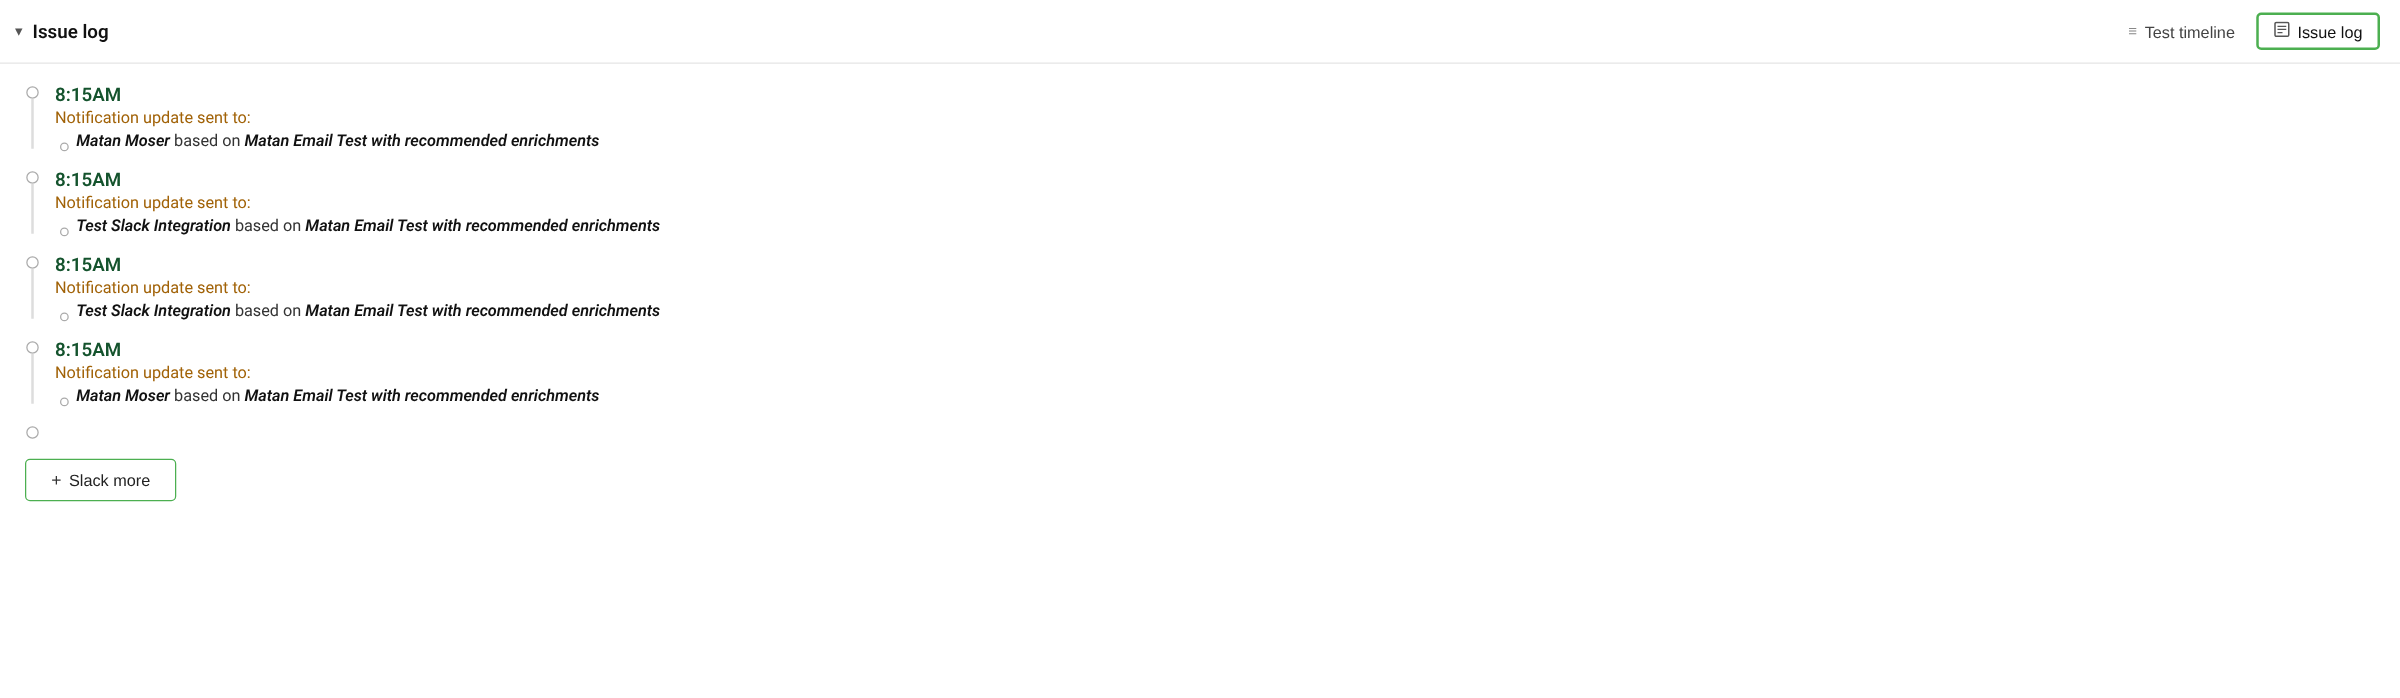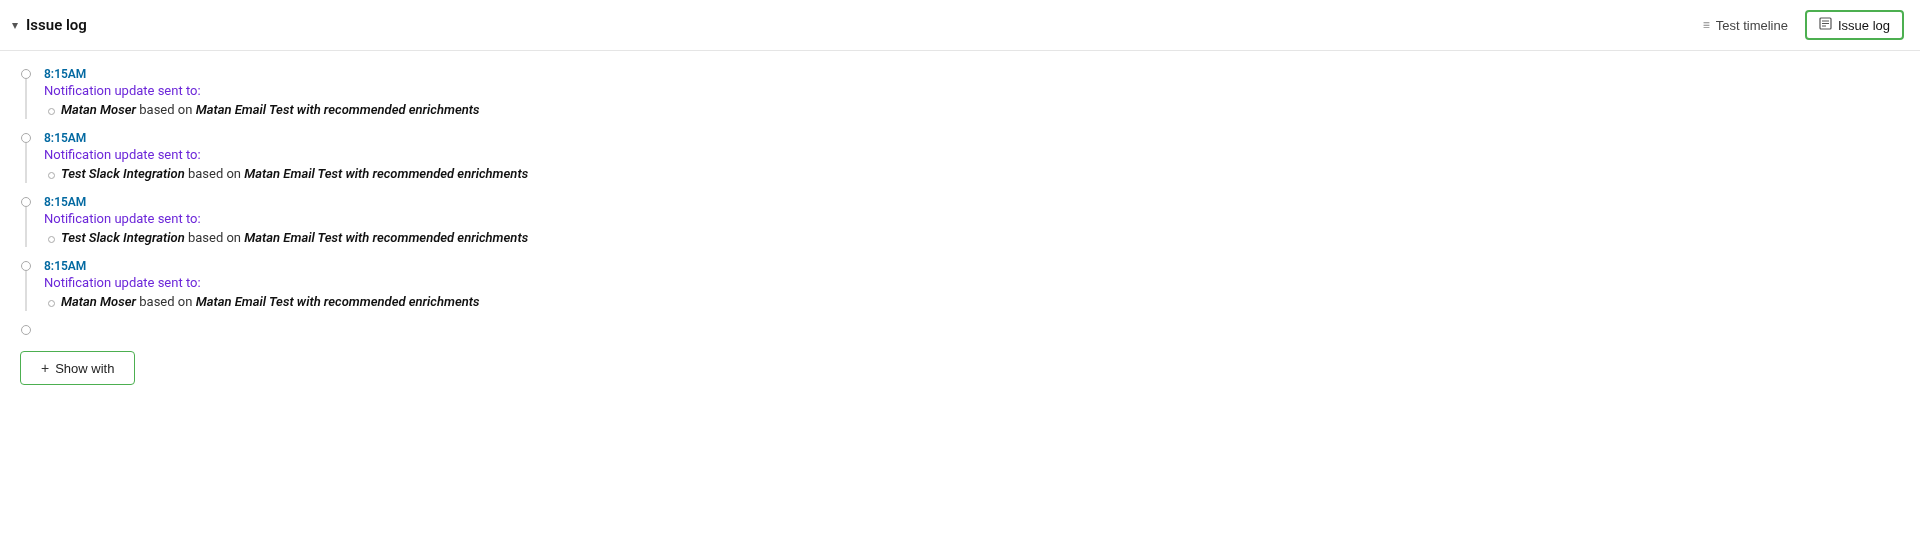--- a/index.html
+++ b/index.html
@@ -133,35 +133,35 @@
       min-height: 40px;
     }
 
     .timeline-body {
       flex: 1;
       padding-left: 8px;
       padding-bottom: 10px;
     }
 
     .entry-time {
-      font-size: 12px;
+      font-size: 15px;
       font-weight: 600;
-      color: #0369a1;
+      color: #14532d;
       margin-bottom: 2px;
     }
 
     .entry-action {
       font-size: 13px;
-      color: #6d28d9;
+      color: #a16207;
       margin-bottom: 4px;
     }
 
     .sub-item {
       display: flex;
-      align-items: center;
+      align-items: flex-end;
       gap: 6px;
       margin-left: 4px;
       font-size: 13px;
       color: #333;
     }
 
     .sub-dot {
       width: 7px;
       height: 7px;
       border-radius: 50%;
@@ -314,16 +314,16 @@
 
         </div>
         <div class="timeline-body">
         </div>
       </div>
 
     </div>
 
     <button class="show-more-btn">
       <span class="plus-icon">+</span>
-      <span>Show with</span>
+      <span>Slack more</span>
     </button>
   </div>
 </div>
 
 </body></html>

